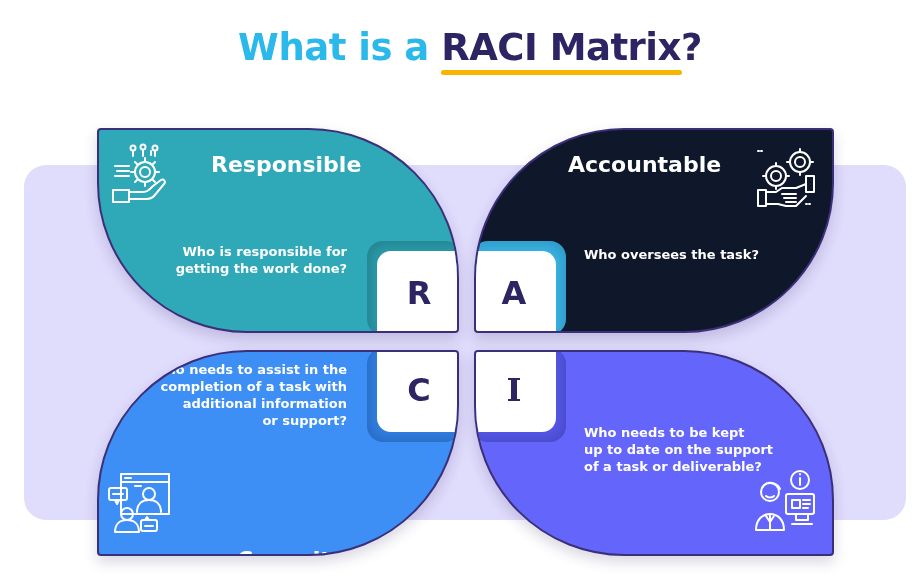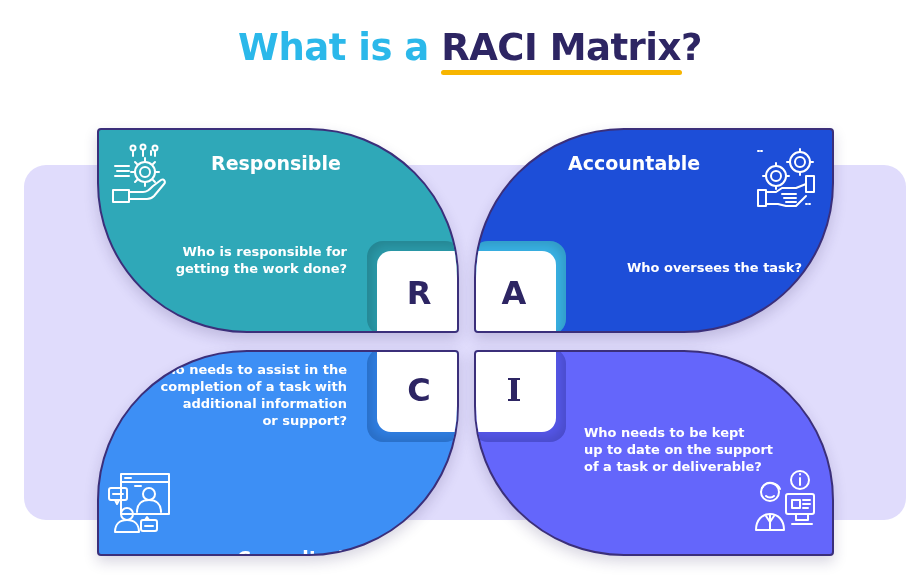--- a/index.html
+++ b/index.html
@@ -21,39 +21,39 @@
       position: absolute; left: 24px; top: 165px; width: 882px; height: 355px;
       background: #e0dcfc; border-radius: 22px;
     }
 
     .card {
       position: absolute; border: 2px solid #3b2f7a; overflow: hidden;
       box-shadow: 0 6px 14px rgba(40, 30, 90, 0.18);
     }
     .card.tl { left: 97px;  top: 128px; width: 362px; height: 205px; background: #2fa8b8;
                border-radius: 4px 150px 4px 150px; }
-    .card.tr { left: 474px; top: 128px; width: 360px; height: 205px; background: #1d4ed8;
+    .card.tr { left: 474px; top: 128px; width: 360px; height: 205px; background: #0f172a;
                border-radius: 150px 4px 150px 4px; }
     .card.bl { left: 97px;  top: 350px; width: 362px; height: 206px; background: #3d8ff5;
                border-radius: 150px 4px 150px 4px; }
     .card.br { left: 474px; top: 350px; width: 360px; height: 206px; background: #6466fb;
                border-radius: 4px 150px 4px 150px; }
 
     .card-title {
-      position: absolute; color: #ffffff; font-weight: bold; font-size: 19px;
+      position: absolute; color: #ffffff; font-weight: bold; font-size: 22px;
       font-family: "DejaVu Sans", sans-serif; white-space: nowrap;
     }
     .card-desc {
       position: absolute; color: #ffffff; font-weight: bold; font-size: 13px; line-height: 17px;
       font-family: "DejaVu Sans", sans-serif; white-space: nowrap;
     }
     .tl .card-title { left: 112px; top: 22px; }
     .tl .card-desc  { right: 110px; top: 113px; text-align: right; }
     .tr .card-title { left: 92px; top: 22px; }
-    .tr .card-desc  { left: 108px; top: 129px; margin-left: 43px; }
+    .tr .card-desc  { left: 108px; top: 116px; }
     .bl .card-title { left: 138px; top: 151px; margin-top: 44px; }
     .bl .card-desc  { right: 110px; top: 9px; text-align: right; }
     .br .card-title { left: 93px; top: 150px; }
     .br .card-desc  { left: 108px; top: 72px; }
 
     .icon { position: absolute; width: 66px; height: 66px; }
     .tl .icon { left: 10px; top: 12px; }
     .tr .icon { right: 12px; top: 16px; }
     .bl .icon { left: 8px; top: 118px; }
     .br .icon { right: 14px; top: 116px; }

